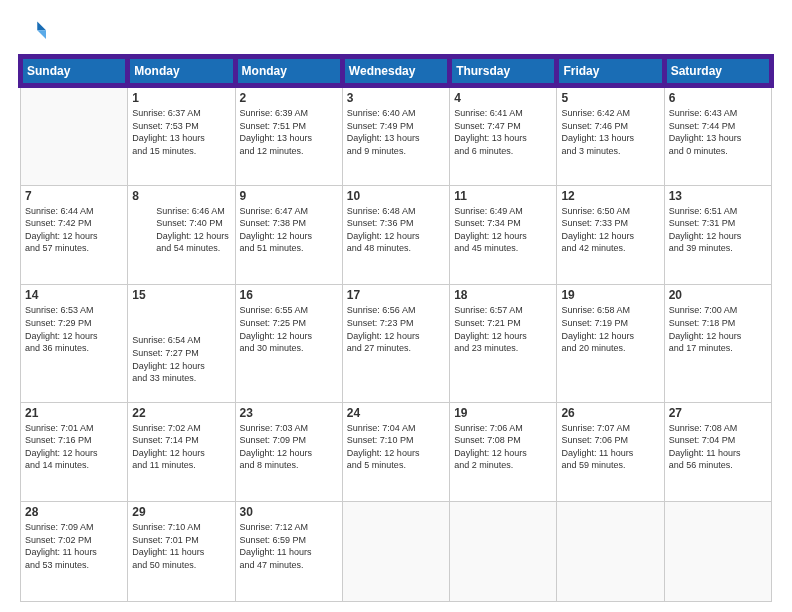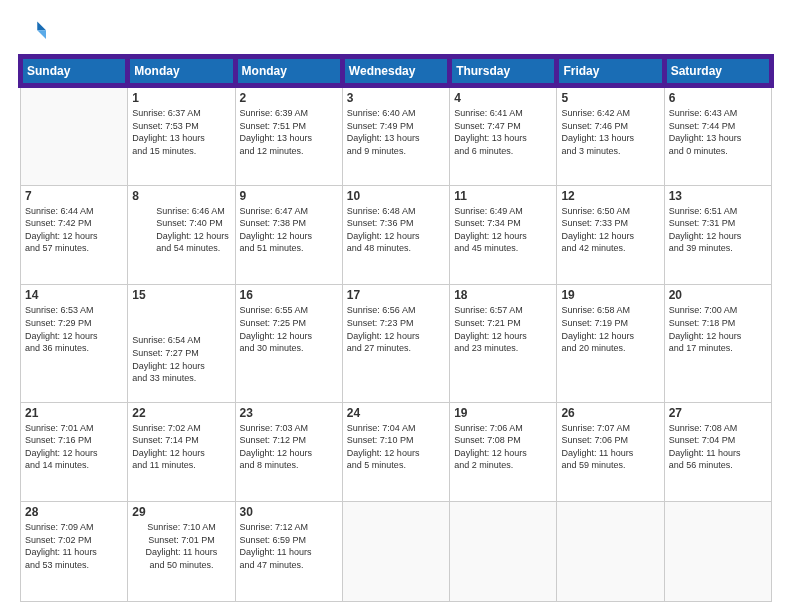--- a/index.html
+++ b/index.html
@@ -294,21 +294,21 @@
           <td>
             <span class="day-number">22</span>
             <div class="day-info" style="white-space: pre-line;">Sunrise: 7:02 AM
 Sunset: 7:14 PM
 Daylight: 12 hours
 and 11 minutes.</div>
           </td>
           <td>
             <span class="day-number">23</span>
             <div class="day-info" style="white-space: pre-line;">Sunrise: 7:03 AM
-Sunset: 7:12 PM
+Sunset: 7:09 PM
 Daylight: 12 hours
 and 8 minutes.</div>
           </td>
           <td>
             <span class="day-number">24</span>
             <div class="day-info" style="white-space: pre-line;">Sunrise: 7:04 AM
 Sunset: 7:10 PM
 Daylight: 12 hours
 and 5 minutes.</div>
           </td>
@@ -337,21 +337,21 @@
         <tr class="last-row">
           <td>
             <span class="day-number">28</span>
             <div class="day-info" style="white-space: pre-line;">Sunrise: 7:09 AM
 Sunset: 7:02 PM
 Daylight: 11 hours
 and 53 minutes.</div>
           </td>
           <td>
             <span class="day-number">29</span>
-            <div class="day-info" style="white-space: pre-line; text-align: center;">Sunrise: 7:10 AM
+            <div class="day-info" style="white-space: pre-line;">Sunrise: 7:10 AM
 Sunset: 7:01 PM
 Daylight: 11 hours
 and 50 minutes.</div>
           </td>
           <td>
             <span class="day-number">30</span>
             <div class="day-info" style="white-space: pre-line;">Sunrise: 7:12 AM
 Sunset: 6:59 PM
 Daylight: 11 hours
 and 47 minutes.</div>

